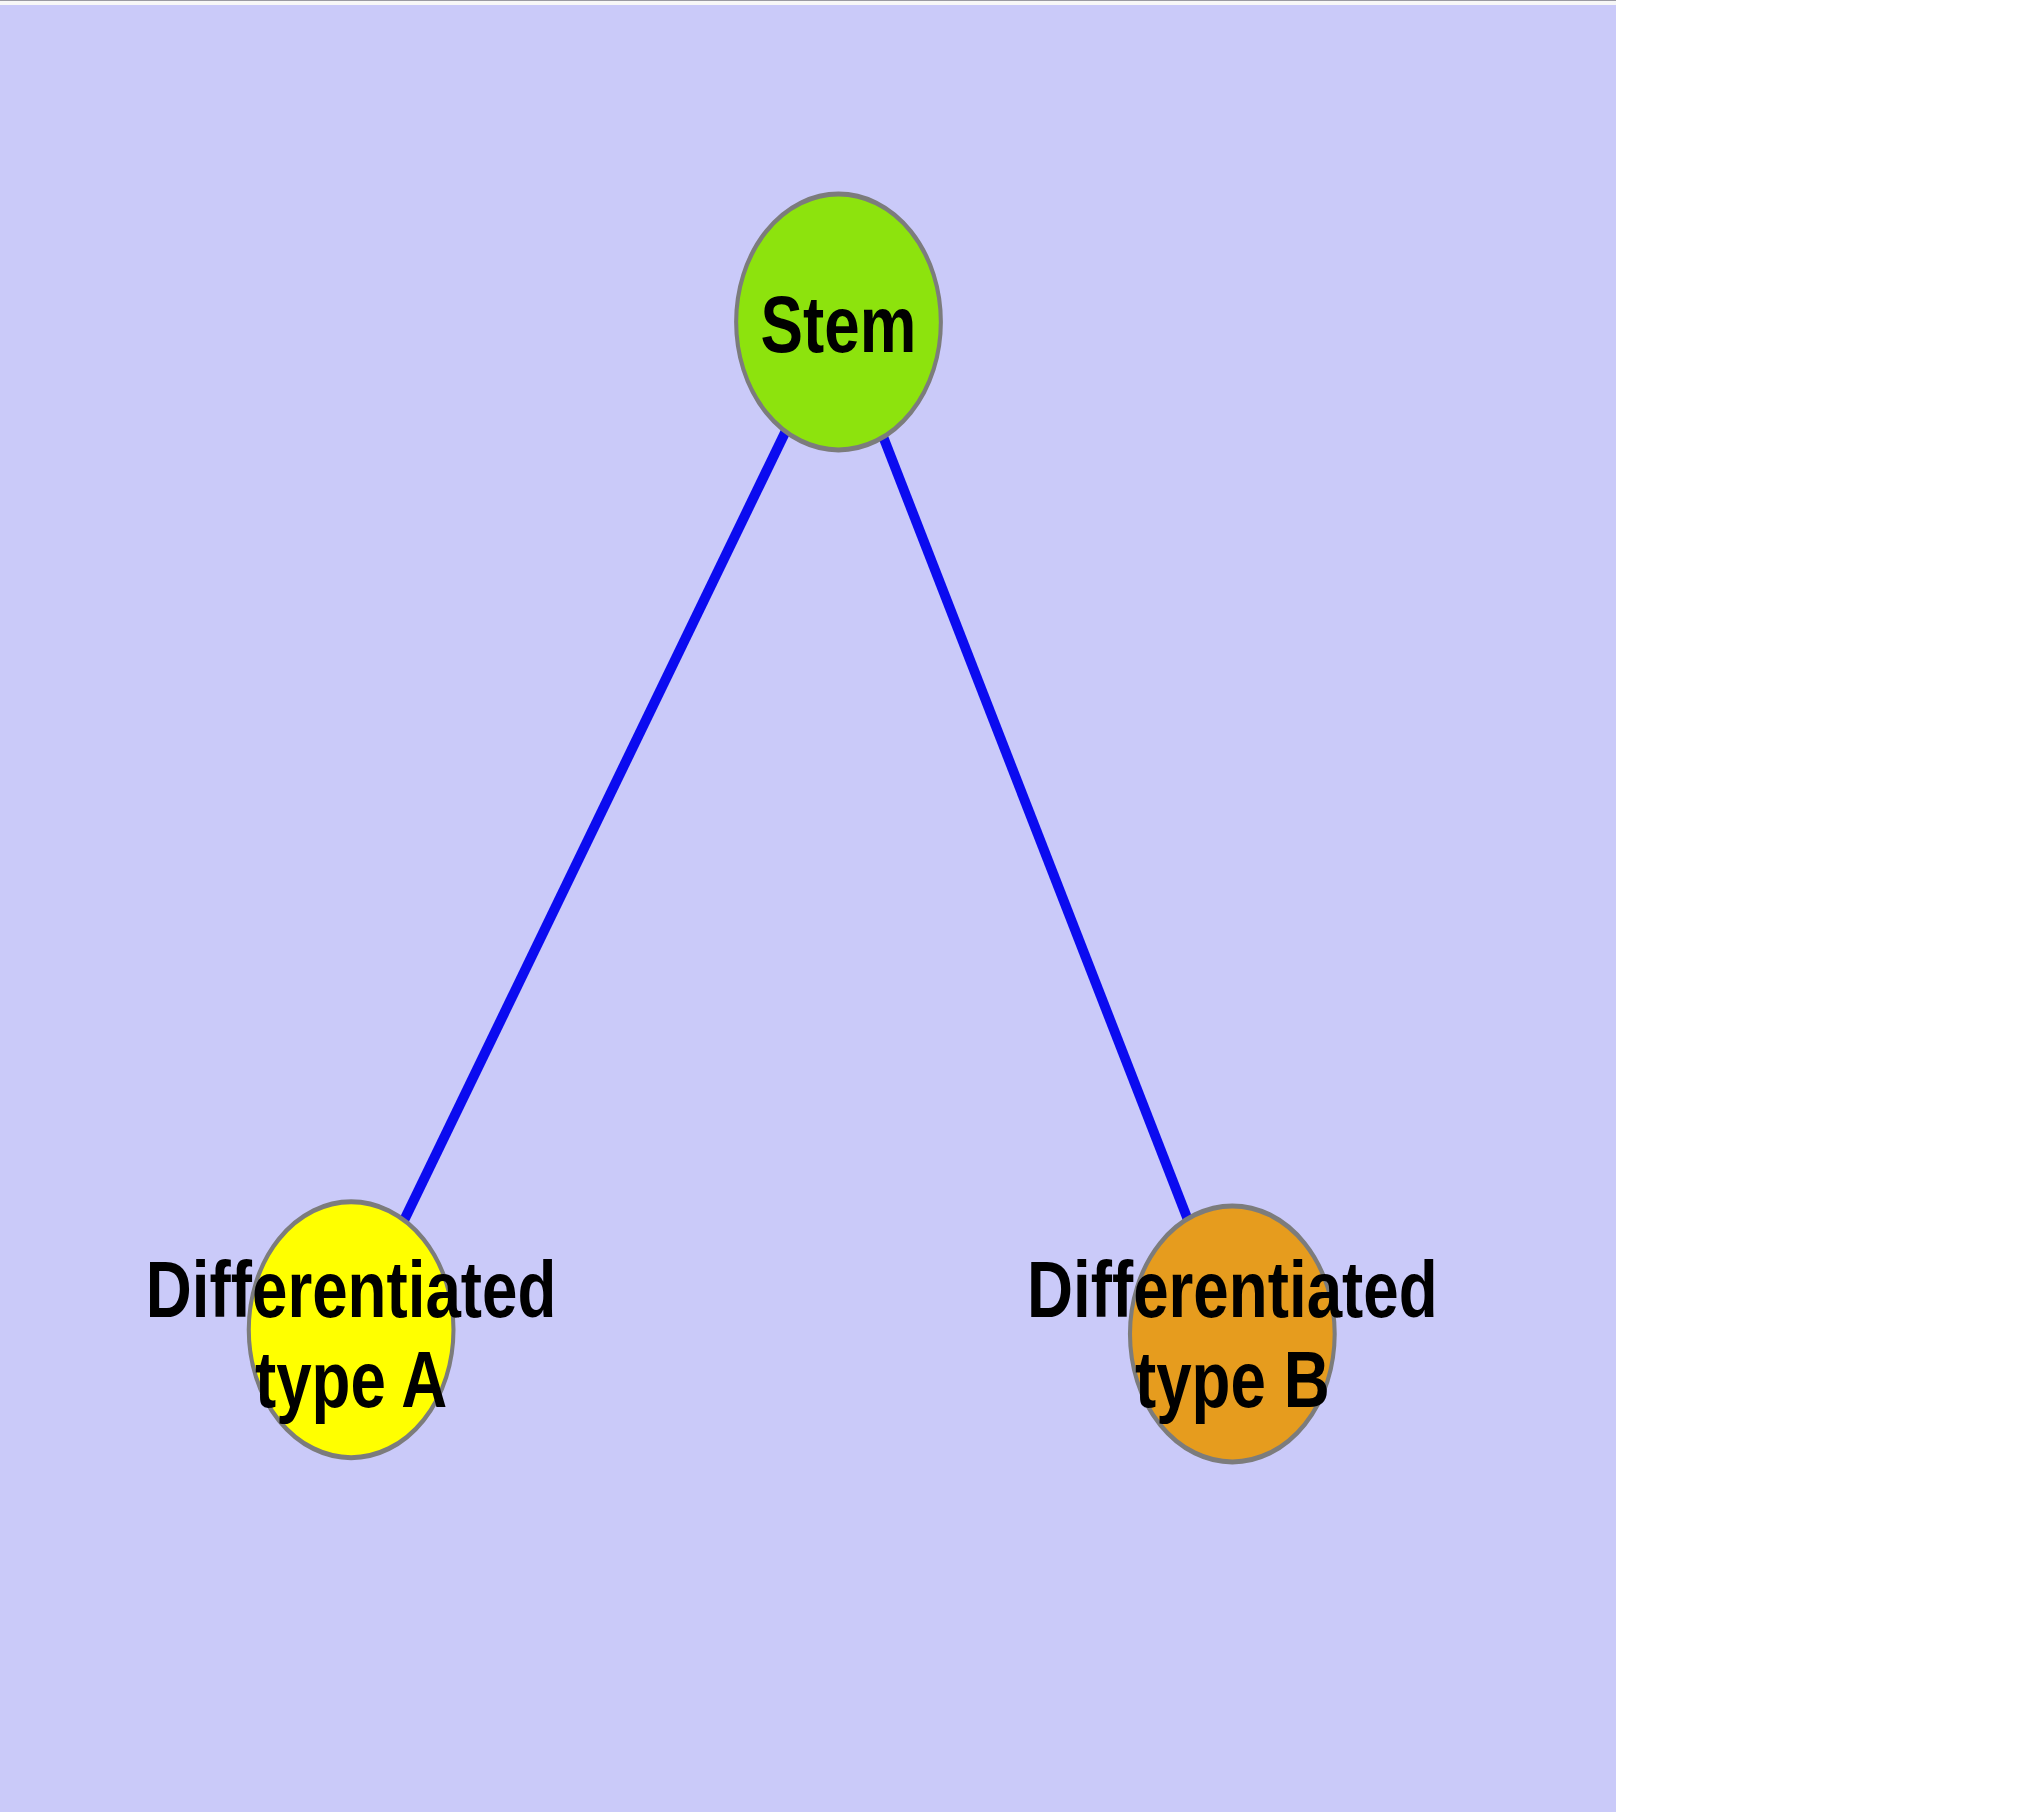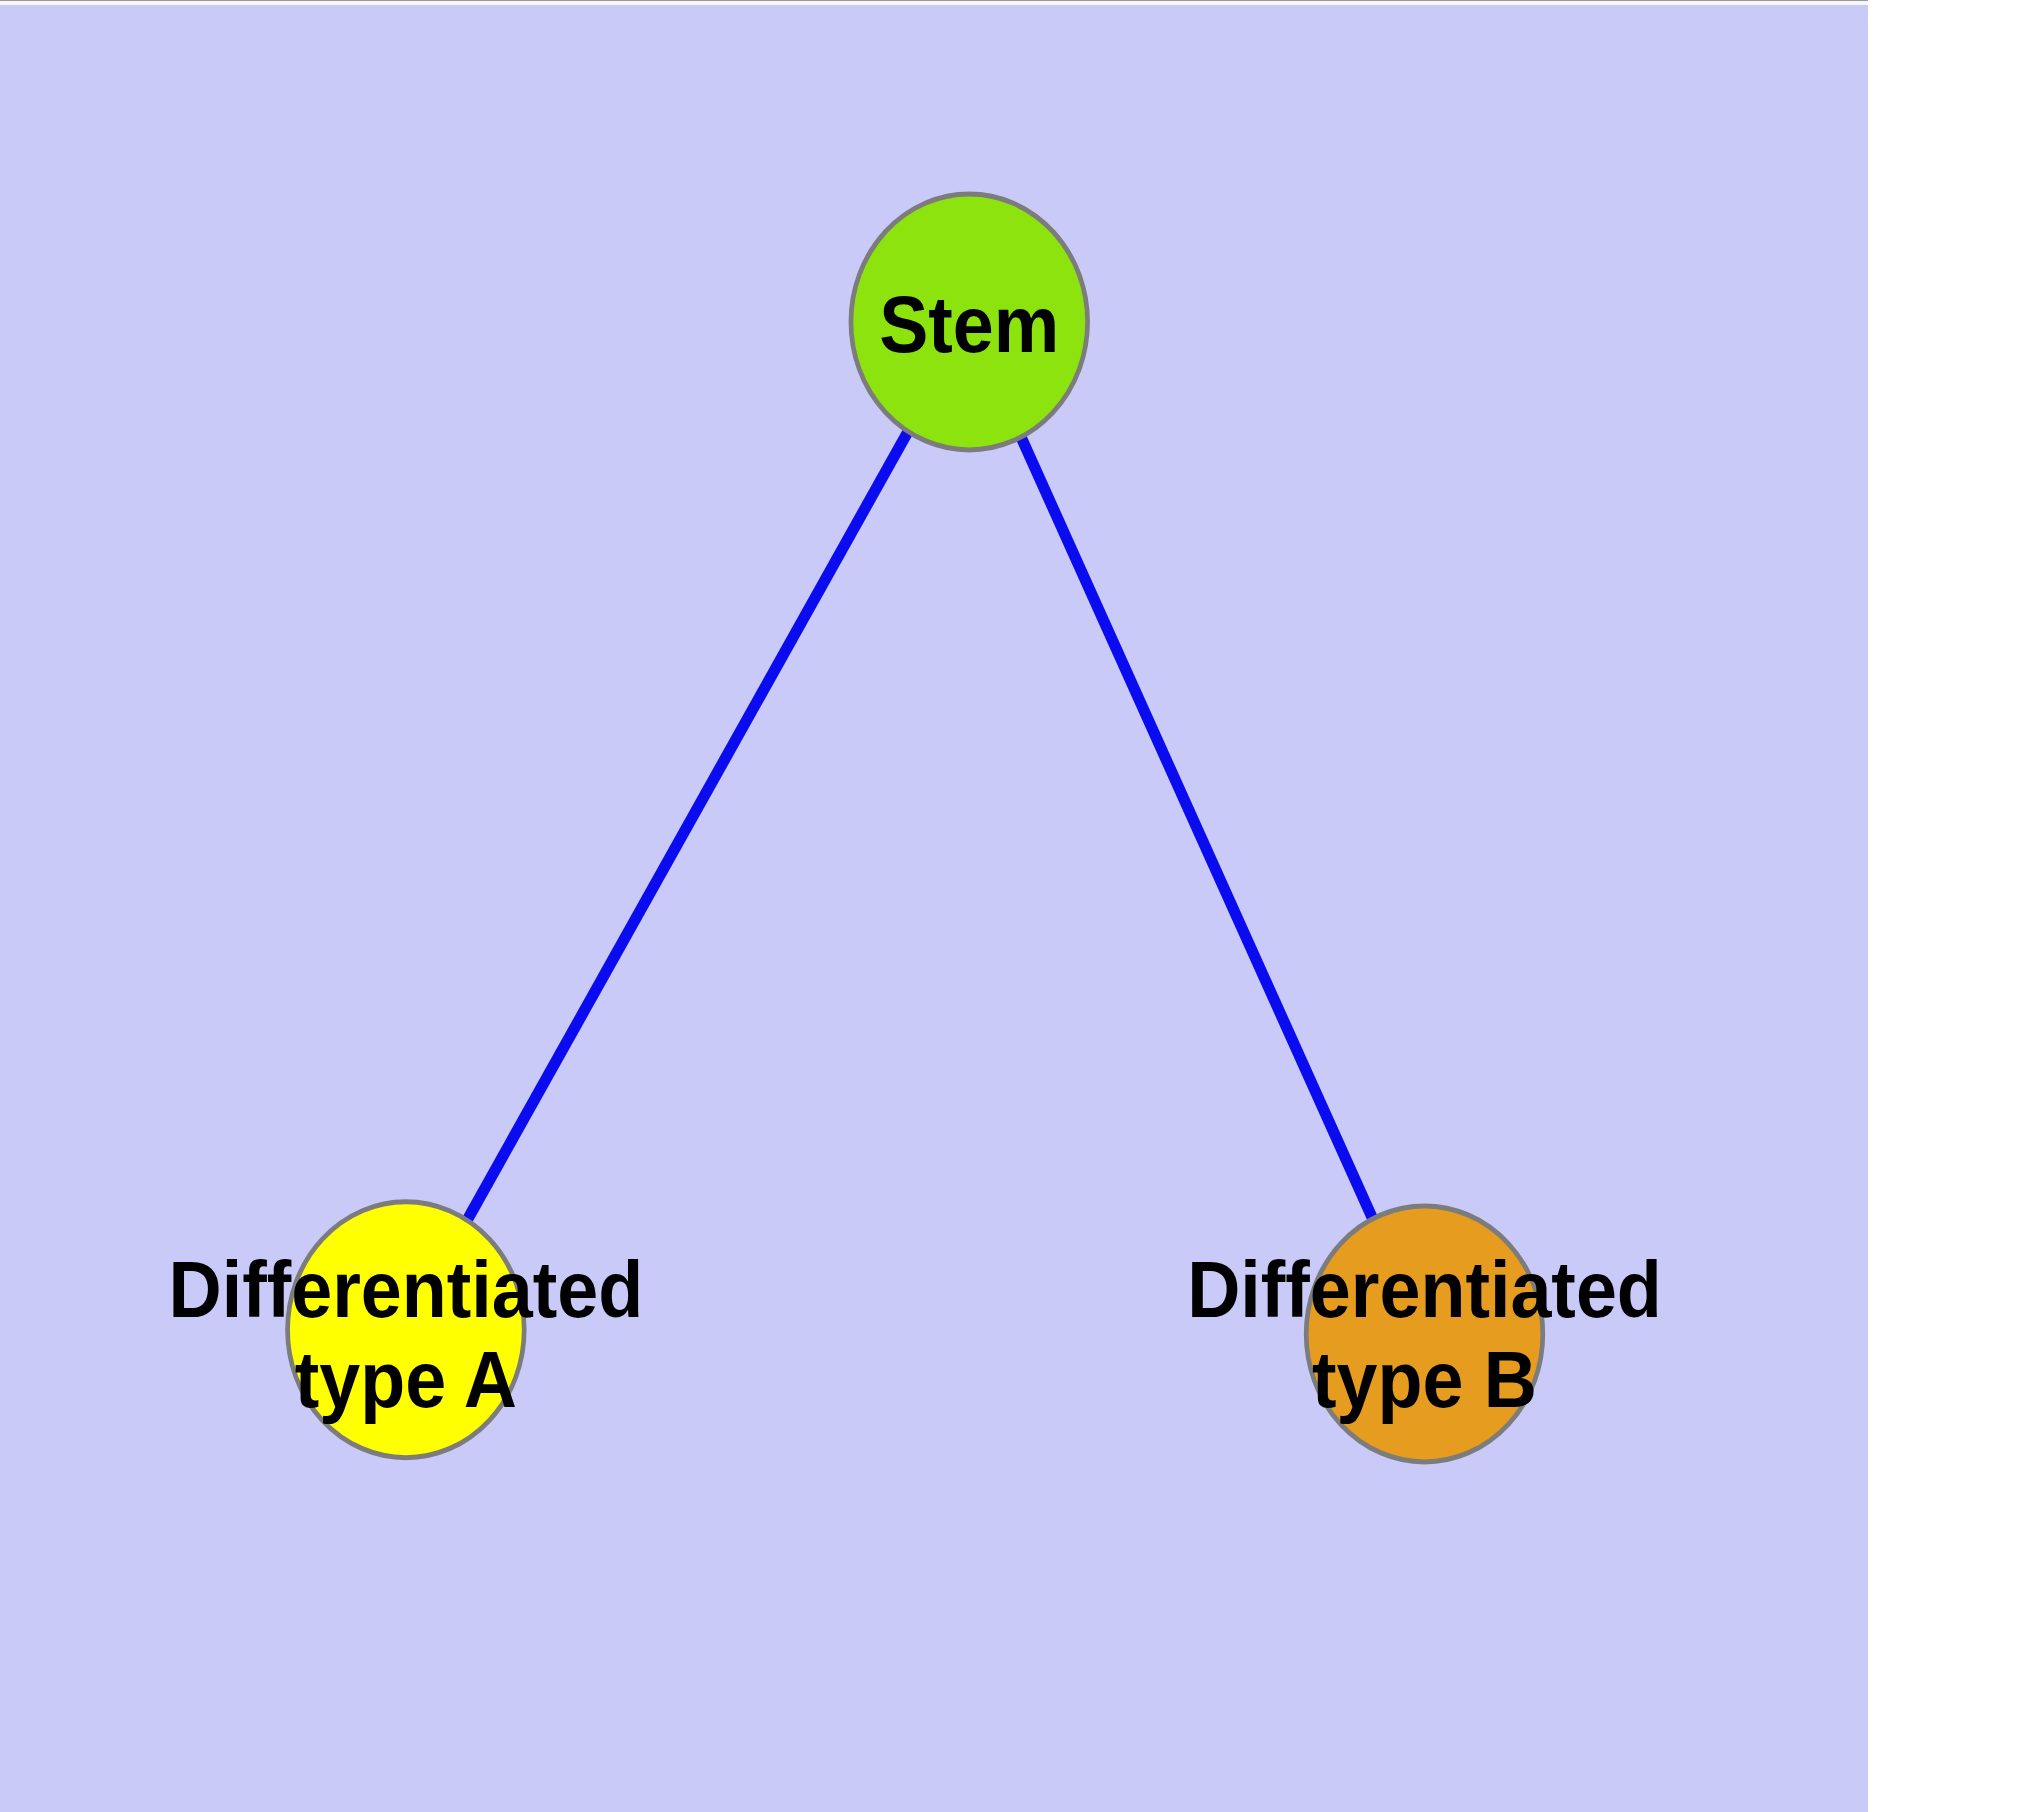--- a/index.html
+++ b/index.html
@@ -3,21 +3,21 @@
 <meta charset="utf-8">
 <style>
   html, body {
     margin: 0;
     padding: 0;
     background: #ffffff;
     font-family: "Liberation Sans", sans-serif;
   }
   .stage {
     position: relative;
-    width: 1868px;
+    width: 1616px;
     height: 1812px;
     overflow: hidden;
   }
   .top-strip {
     position: absolute;
     top: 0;
     left: 0;
     width: 100%;
     height: 5.1px;
     box-sizing: border-box;

